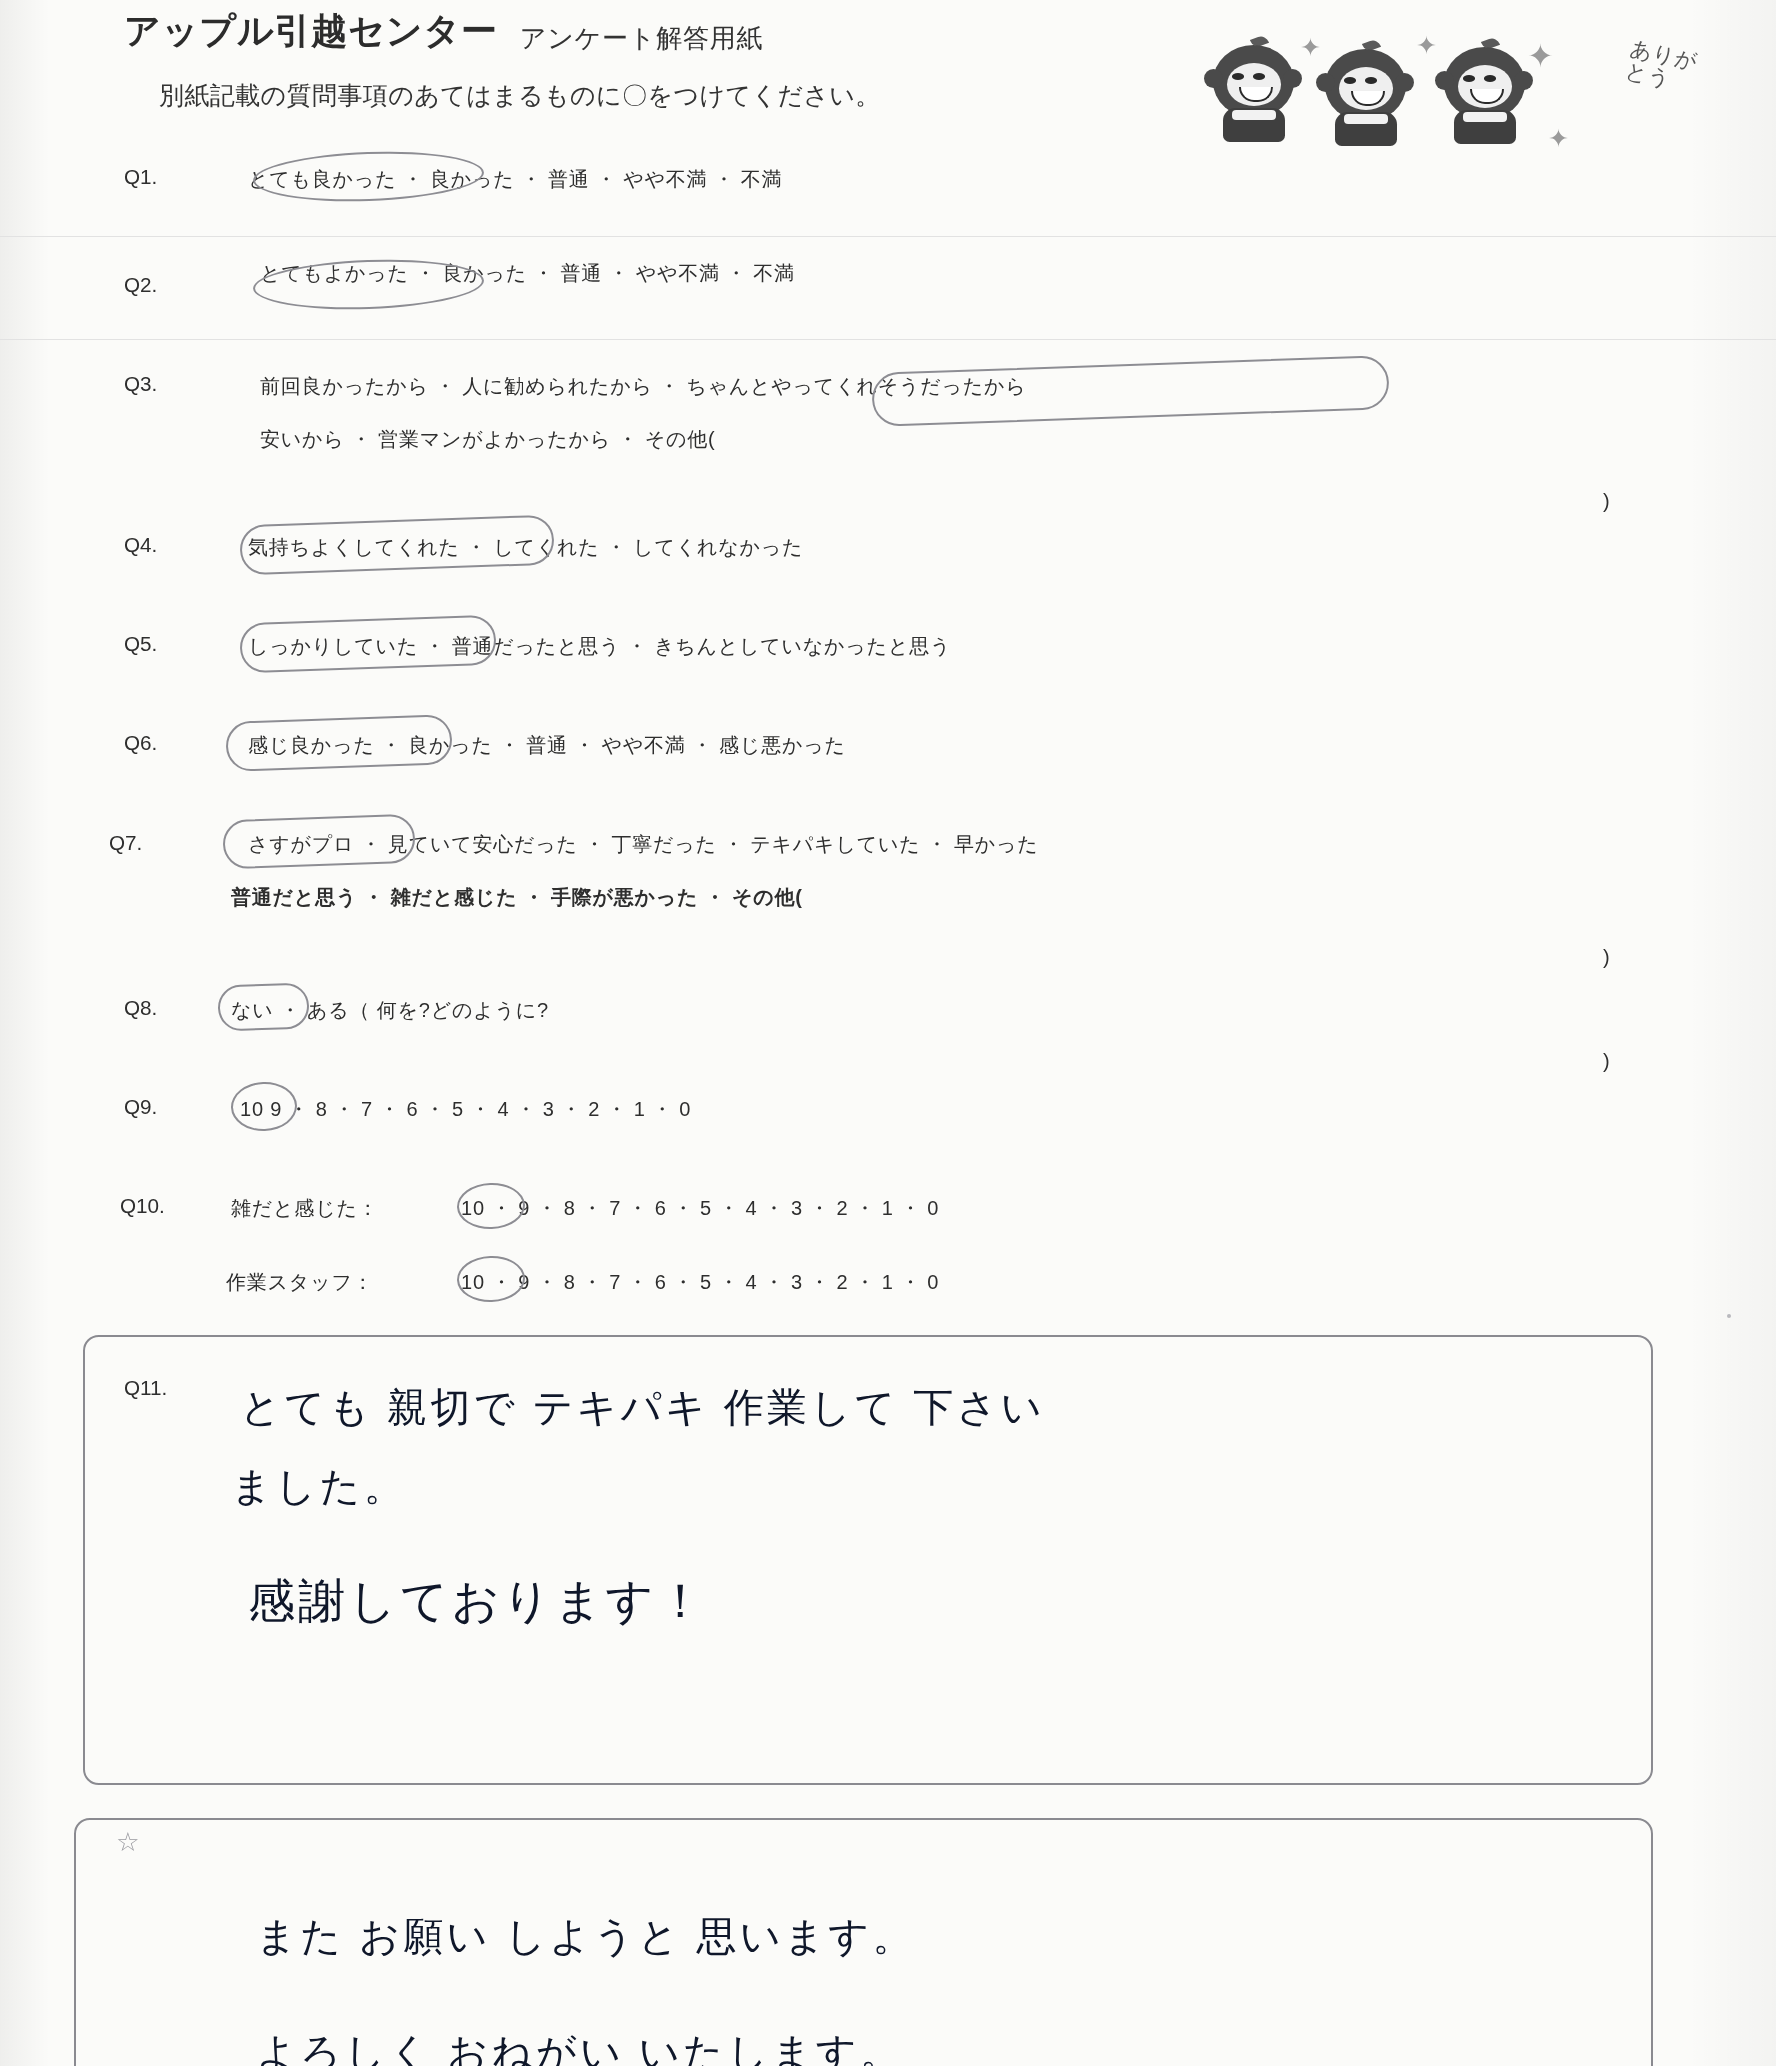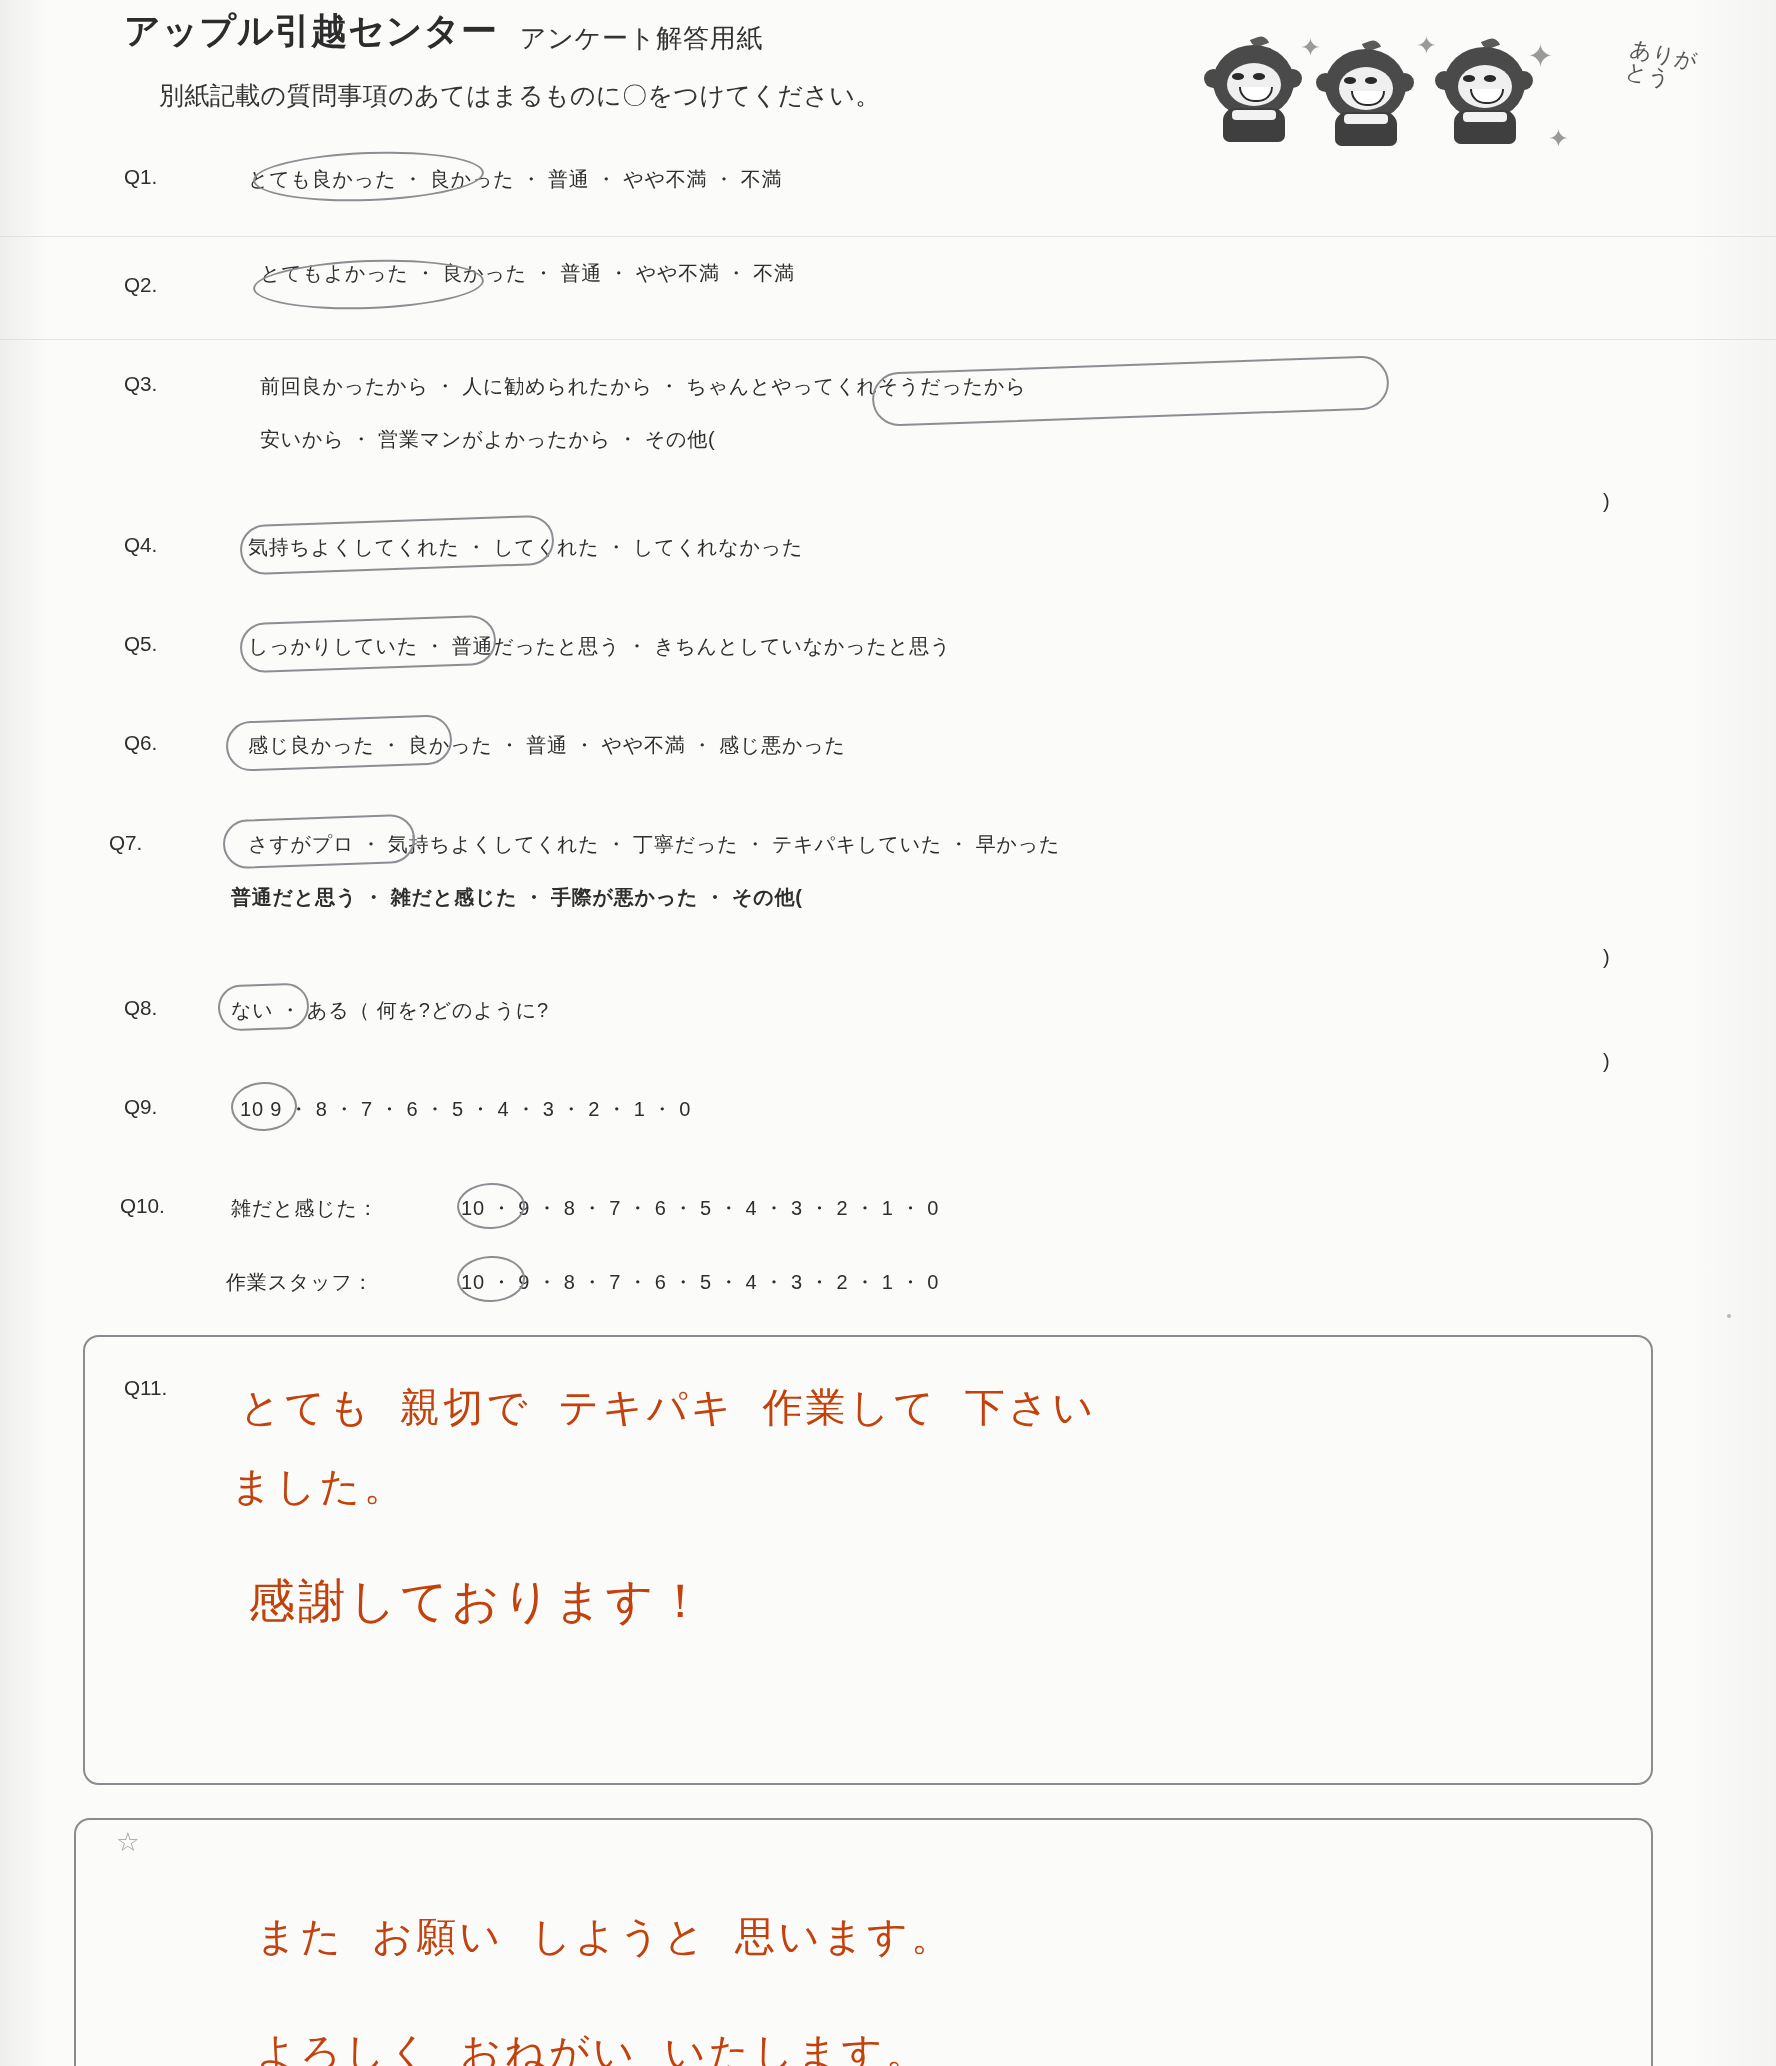--- a/index.html
+++ b/index.html
@@ -67,22 +67,22 @@
     box-sizing:border-box;
     transform:rotate(-2deg);
   }
 
   
   .combox{
     position:absolute;border:2.5px solid #8a8a90;border-radius:15.7px;box-sizing:border-box;
     background:transparent;
   }
   .handwrite{
-    position:absolute;color:#c2410c;
-    font-family:Liberation Mono, monospace;
+    position:absolute;color:#0f172a;
+    font-family:Liberation Sans, sans-serif;
     letter-spacing:3.3px;
     white-space:nowrap;
   }
   .star{position:absolute;font-size:26.4px;color:#9a9aa0;}
   .dot-small{position:absolute;width:4.1px;height:4.1px;border-radius:50%;background:#b9b9bd;}
 </style>
 </head>
 <body>
 
 <div id="sheet">
@@ -161,21 +161,21 @@
 
   <div class="qlabel" style="left:124px;top:632px;">Q5.</div>
   <div class="qopts" style="left:248px;top:633px;">しっかりしていた ・ 普通だったと思う ・ きちんとしていなかったと思う</div>
   <div class="circle-mark" style="left:240px;top:619px;width:256px;height:50px;border-radius:29px;"></div>
 
   <div class="qlabel" style="left:124px;top:731px;">Q6.</div>
   <div class="qopts" style="left:248px;top:732px;">感じ良かった ・ 良かった ・ 普通 ・ やや不満 ・ 感じ悪かった</div>
   <div class="circle-mark" style="left:226px;top:718px;width:226px;height:50px;border-radius:29px;"></div>
 
   <div class="qlabel" style="left:109px;top:831px;text-align:right;">Q7.</div>
-  <div class="qopts" style="left:248px;top:831px;">さすがプロ ・ 気持ちよくしてくれた ・ 丁寧だった ・ テキパキしていた ・ 早かった</div>
+  <div class="qopts" style="left:248px;top:831px;">さすがプロ ・ 見ていて安心だった ・ 丁寧だった ・ テキパキしていた ・ 早かった</div>
   <div class="qopts" style="left:231px;top:884px;font-weight:bold;">普通だと思う ・ 雑だと感じた ・ 手際が悪かった ・ その他(</div>
   <div class="qopts" style="left:1603px;top:946px;">)</div>
   <div class="circle-mark" style="left:223px;top:817px;width:192px;height:49px;border-radius:25px;"></div>
 
   <div class="qlabel" style="left:124px;top:996px;">Q8.</div>
   <div class="qopts" style="left:231px;top:997px;">ない ・ ある（ 何を?どのように?</div>
   <div class="qopts" style="left:1603px;top:1050px;">)</div>
   <div class="circle-mark" style="left:218px;top:984px;width:91px;height:46px;border-radius:25px;"></div>
 
   <div class="qlabel" style="left:124px;top:1095px;">Q9.</div>

